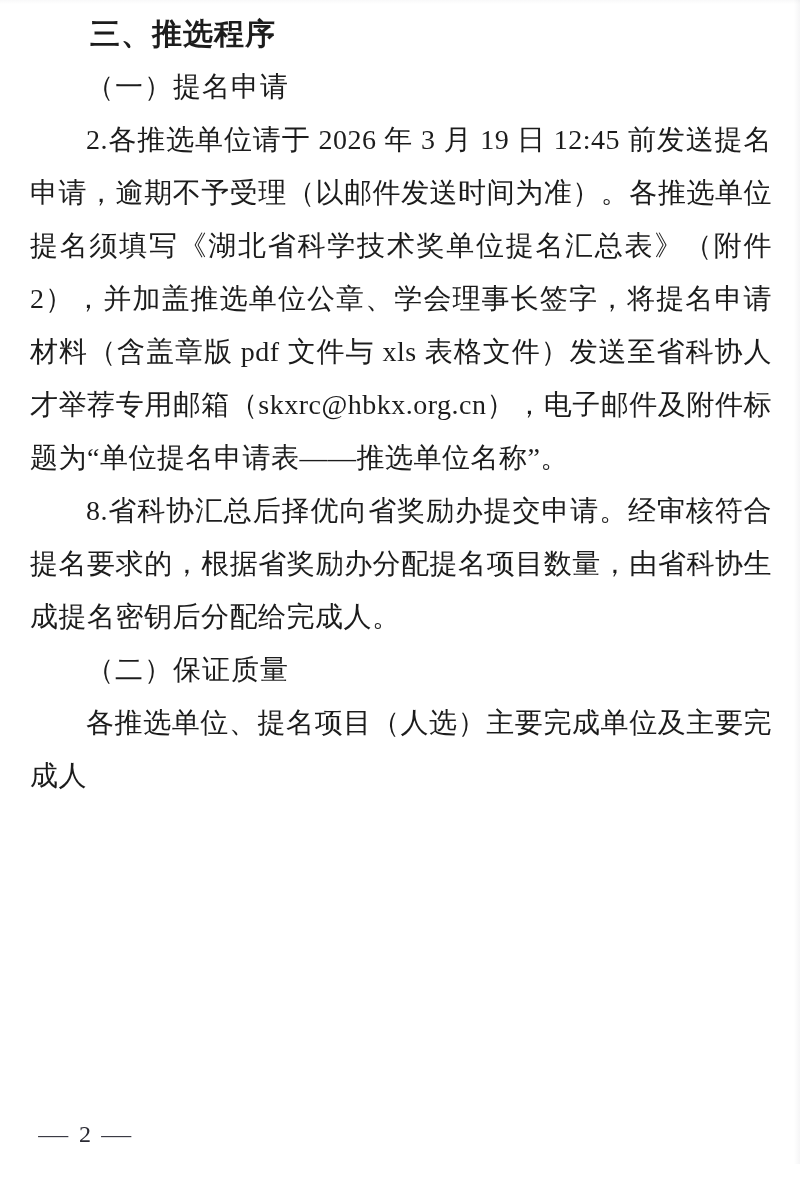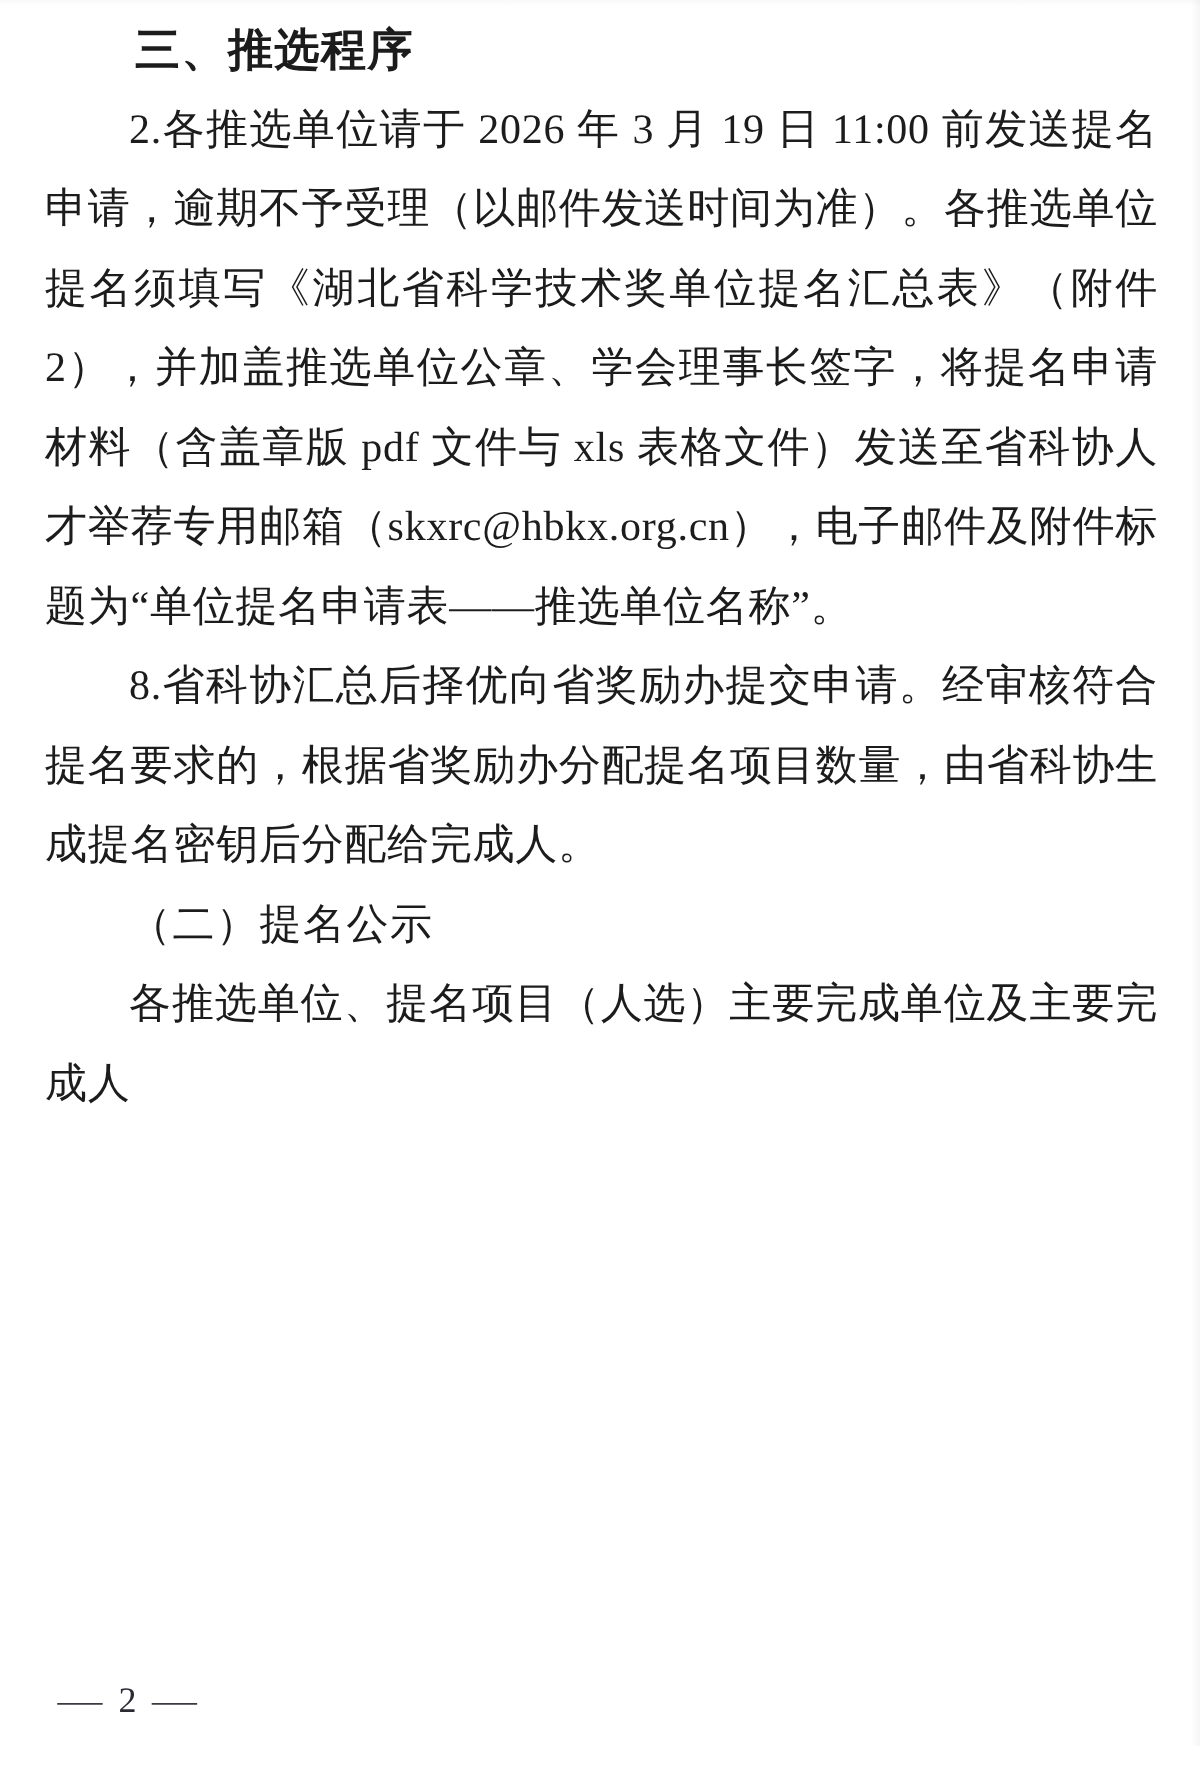--- a/index.html
+++ b/index.html
@@ -88,27 +88,28 @@
 </head>
 <body>
 
 <div class="page">
 
   <div class="scan-edge-top"></div>
   <div class="scan-edge-right"></div>
 
   <div class="doc-heading">三、推选程序</div>
 
+  <div class="doc-subheading">（一）提名申请</div>
 
 
-  <p class="doc-paragraph">2.各推选单位请于 2026 年 3 月 19 日 11:00 前发送提名申请，逾期不予受理（以邮件发送时间为准）。各推选单位提名须填写《湖北省科学技术奖单位提名汇总表》（附件 2），并加盖推选单位公章、学会理事长签字，将提名申请材料（含盖章版 pdf 文件与 xls 表格文件）发送至省科协人才举荐专用邮箱（skxrc@hbkx.org.cn），电子邮件及附件标题为“单位提名申请表——推选单位名称”。</p>
+  <p class="doc-paragraph">2.各推选单位请于 2026 年 3 月 19 日 12:45 前发送提名申请，逾期不予受理（以邮件发送时间为准）。各推选单位提名须填写《湖北省科学技术奖单位提名汇总表》（附件 2），并加盖推选单位公章、学会理事长签字，将提名申请材料（含盖章版 pdf 文件与 xls 表格文件）发送至省科协人才举荐专用邮箱（skxrc@hbkx.org.cn），电子邮件及附件标题为“单位提名申请表——推选单位名称”。</p>
 
   <p class="doc-paragraph">8.省科协汇总后择优向省奖励办提交申请。经审核符合提名要求的，根据省奖励办分配提名项目数量，由省科协生成提名密钥后分配给完成人。</p>
 
-  <div class="doc-subheading">（二）提名公示</div>
+  <div class="doc-subheading">（二）保证质量</div>
 
   <p class="doc-paragraph">各推选单位、提名项目（人选）主要完成单位及主要完成人</p>
 
   <div class="page-footer">
     <span class="footer-dash">—</span><span class="footer-num">2</span><span class="footer-dash">—</span>
   </div>
 
 </div>
 
 </body></html>

